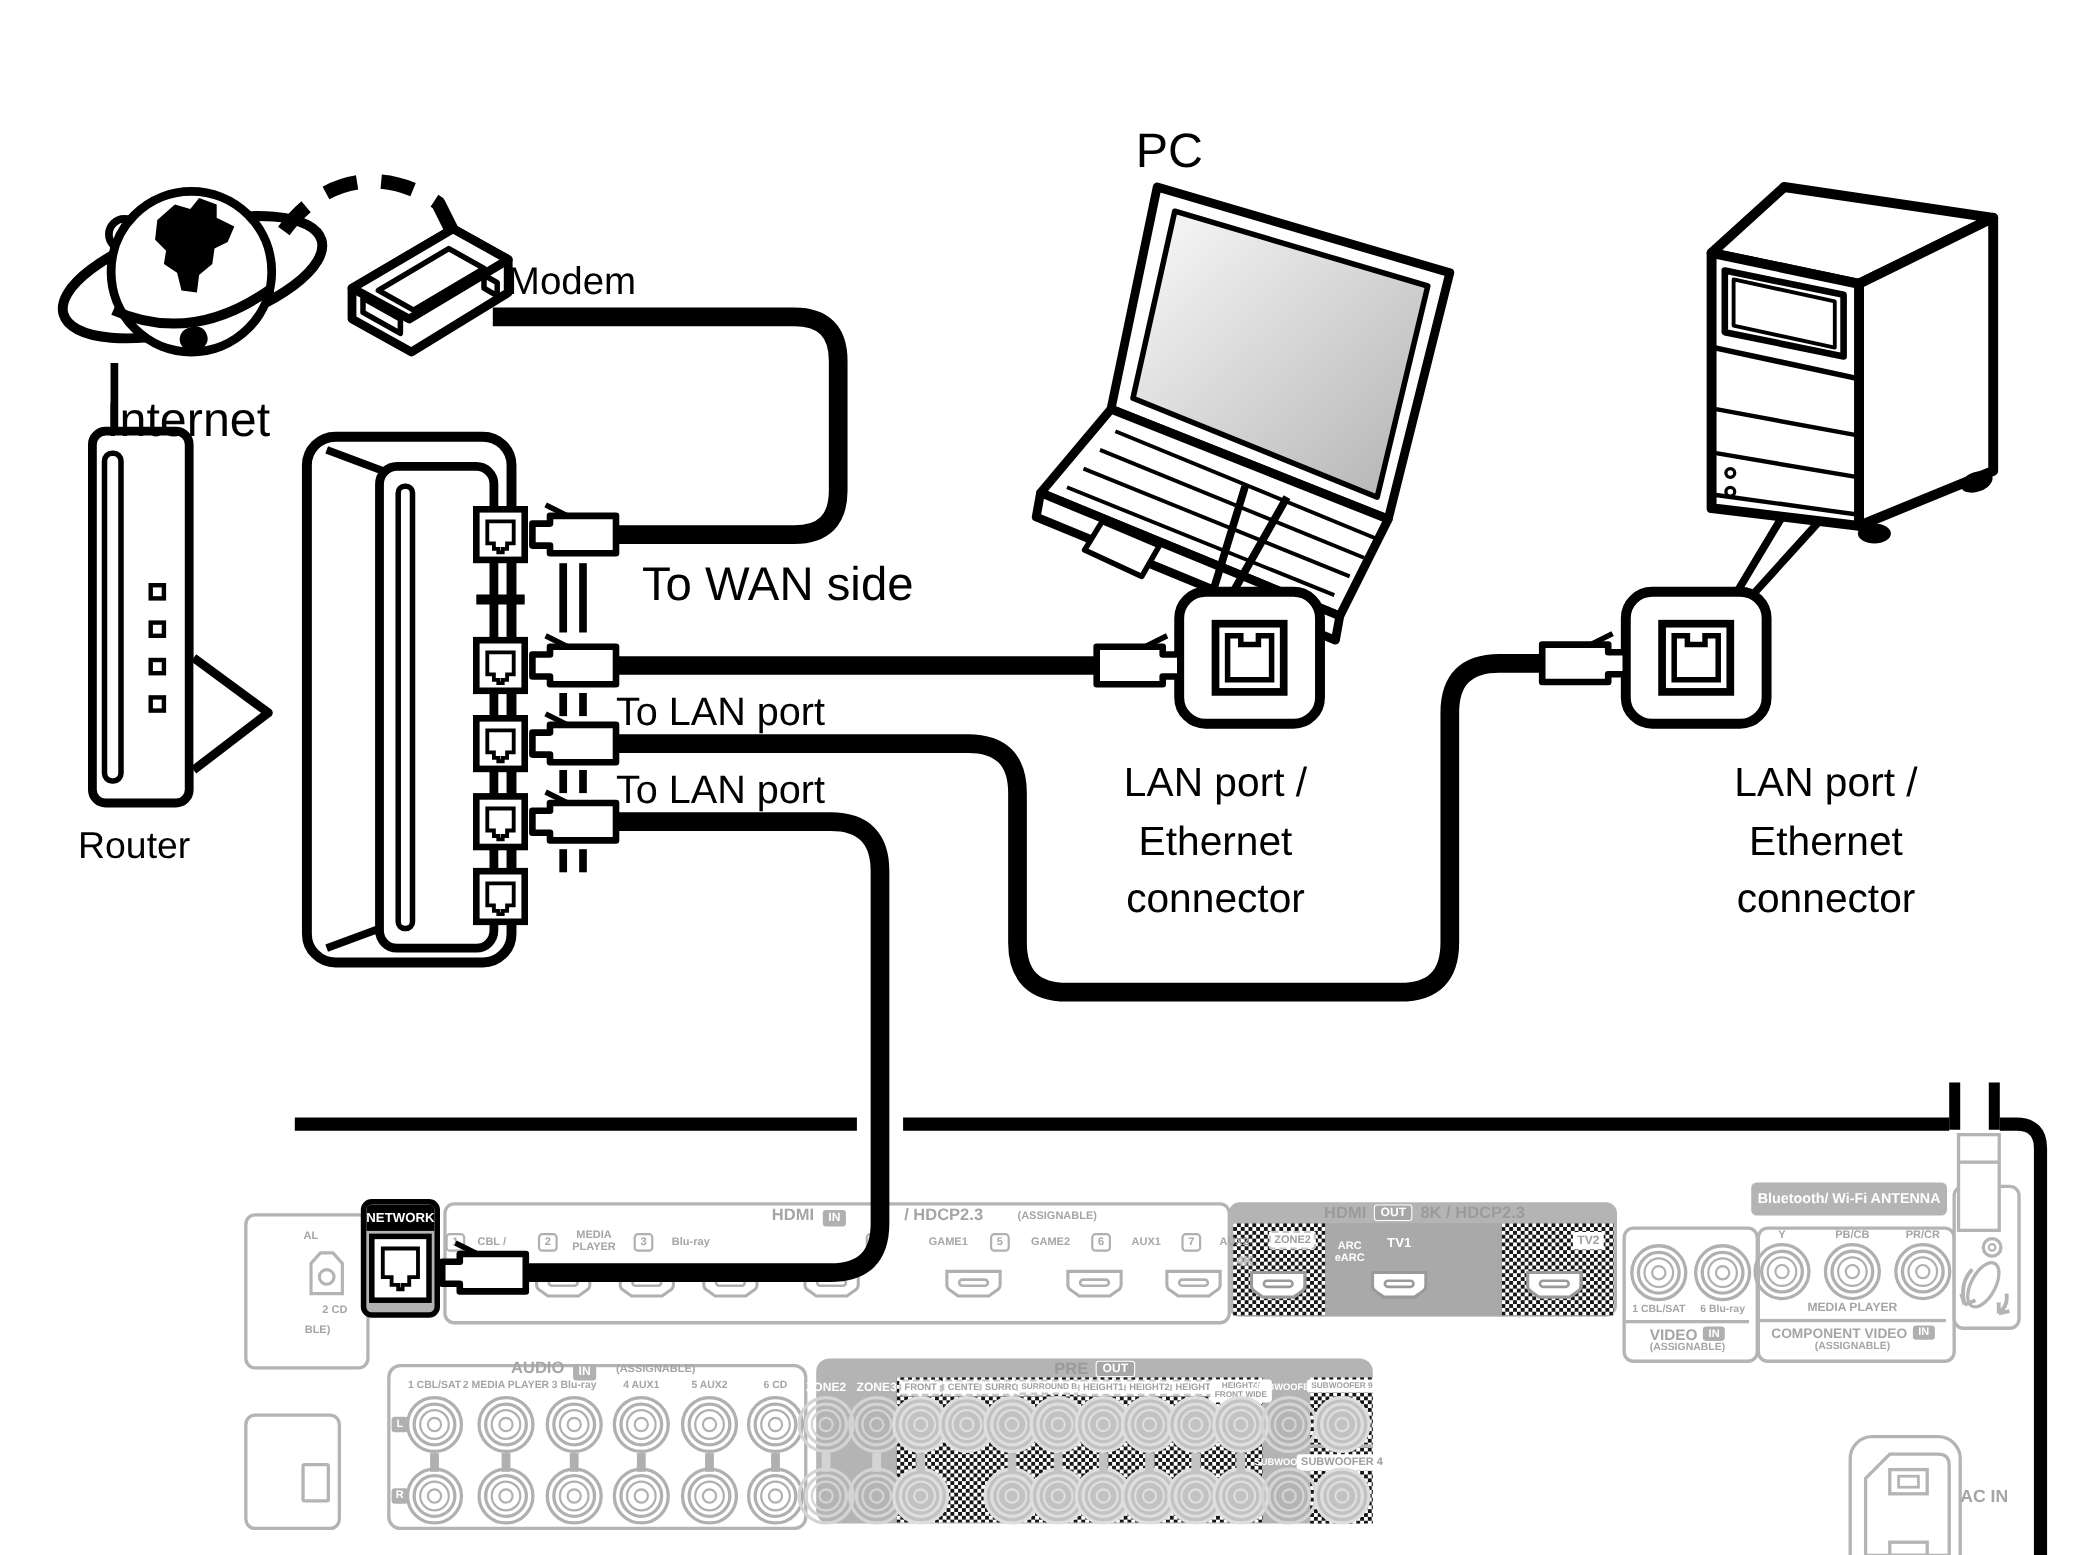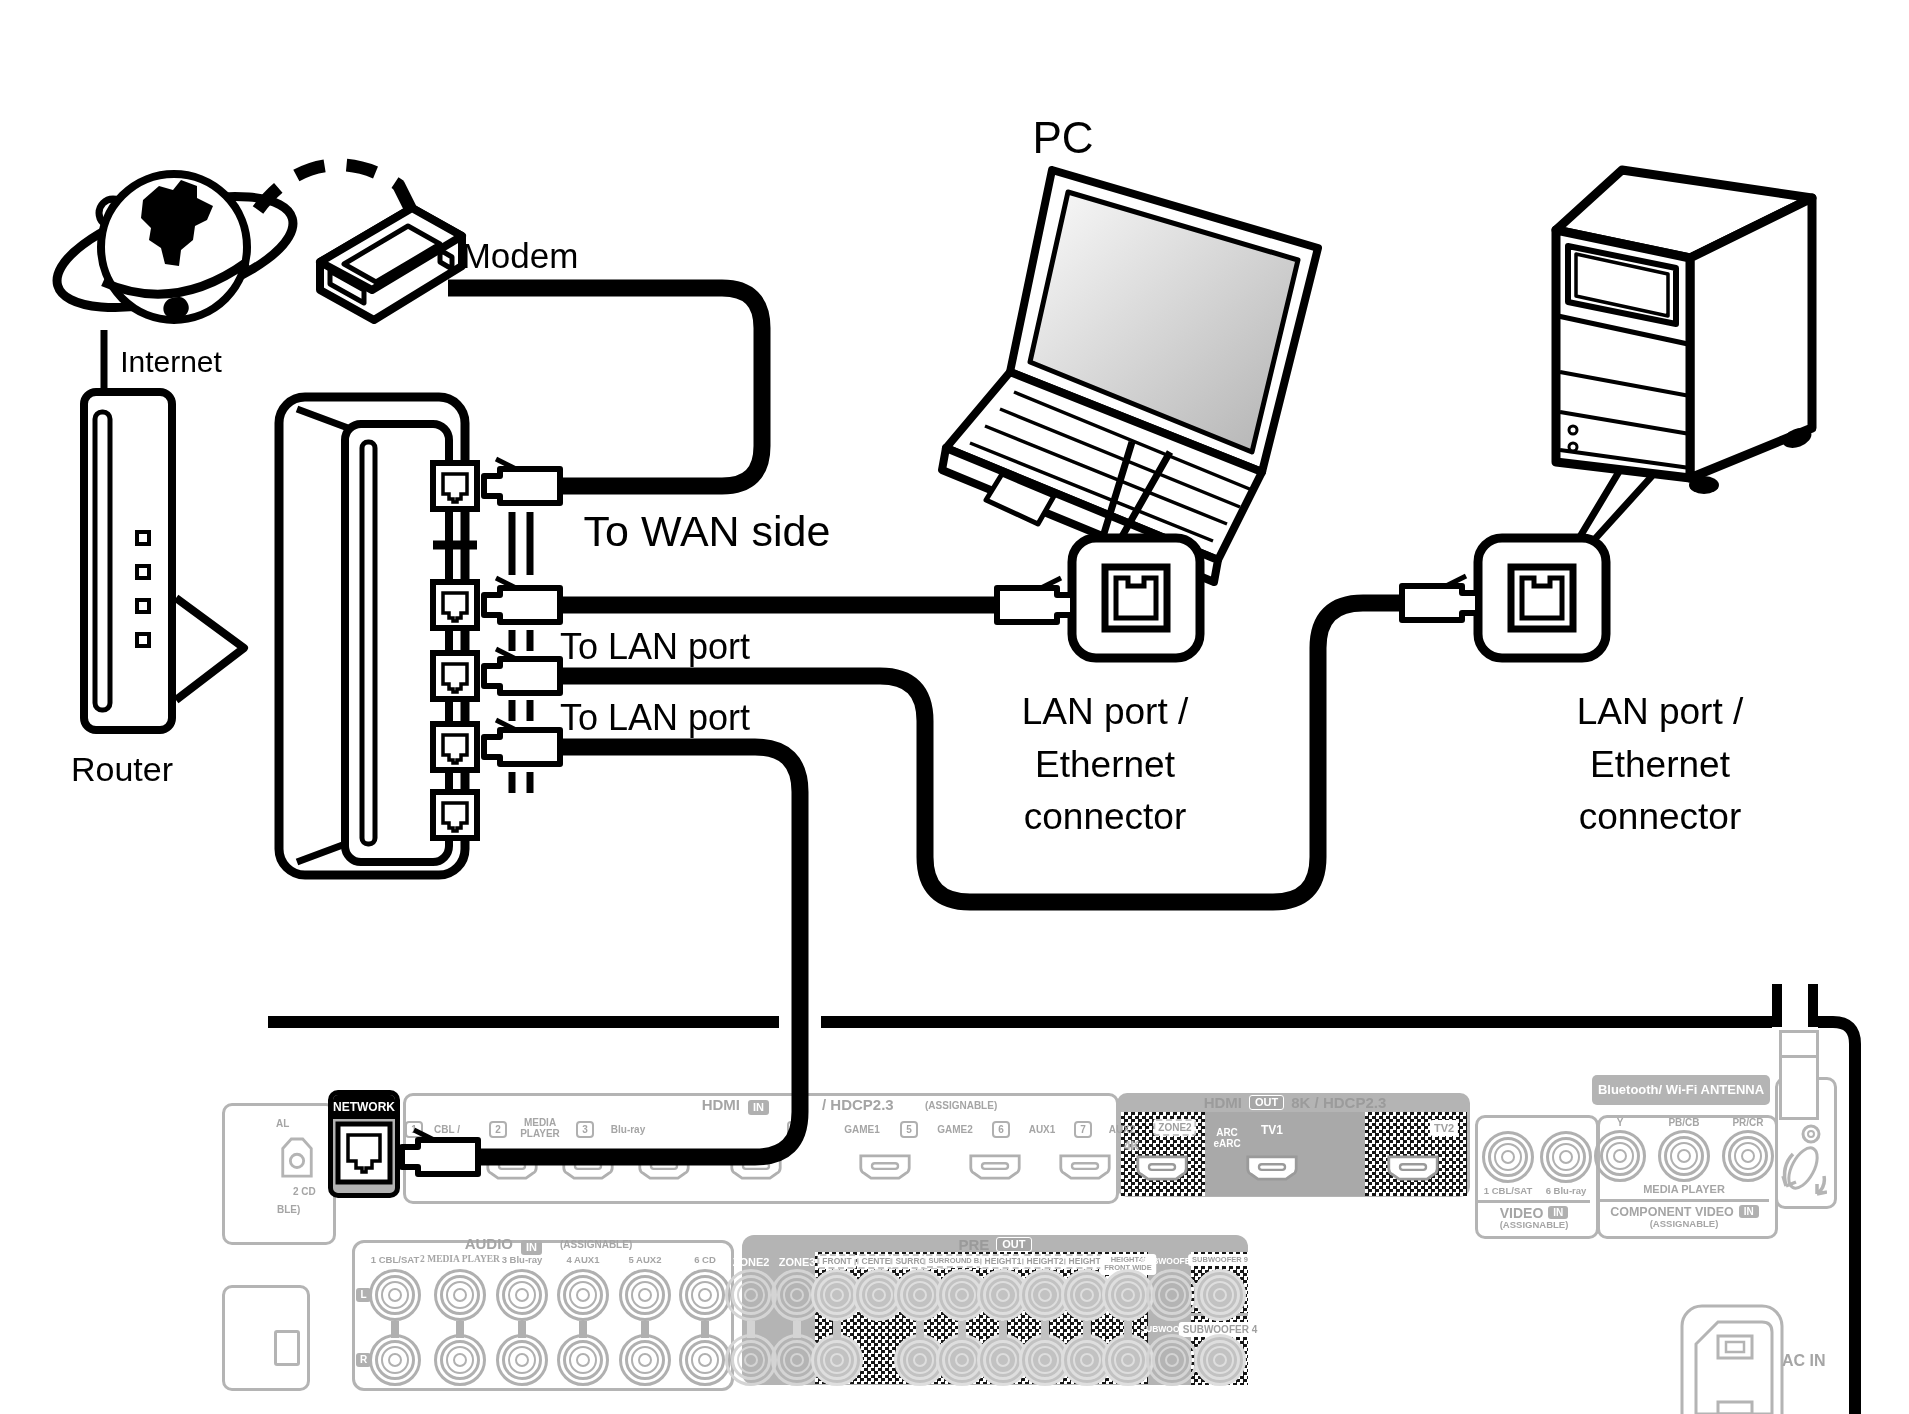--- a/index.html
+++ b/index.html
@@ -213,21 +213,21 @@
         <div style="left: 3px; top: 3px; width: 40px; height: 40px; border: 3px solid rgb(176, 176, 176);"></div>
         <div style="left: 9px; top: 9px; width: 28px; height: 28px; border: 2.5px solid rgb(176, 176, 176);"></div>
         <div style="left: 16px; top: 16px; width: 14px; height: 14px; border: 2.5px solid rgb(176, 176, 176);"></div>
       </div>
       <div class="jack" style="position: absolute; left: 369px; top: 1334px; width: 52px; height: 52px; border: 3px solid rgb(176, 176, 176);">
         <div style="left: 3px; top: 3px; width: 40px; height: 40px; border: 3px solid rgb(176, 176, 176);"></div>
         <div style="left: 9px; top: 9px; width: 28px; height: 28px; border: 2.5px solid rgb(176, 176, 176);"></div>
         <div style="left: 16px; top: 16px; width: 14px; height: 14px; border: 2.5px solid rgb(176, 176, 176);"></div>
       </div>
       <div style="position: absolute; left: 391px; top: 1321px; width: 8px; height: 17px; background: rgb(176, 176, 176);"></div>
-      <div style="position: absolute; left: 460px; top: 1254px; transform: translateX(-50%); color: rgb(165, 165, 165); font-weight: bold; font-size: 9.5px; white-space: pre; font-family: Liberation Serif, serif;">2 MEDIA PLAYER</div>
+      <div style="position: absolute; left: 460px; top: 1254px; transform: translateX(-50%); color: rgb(165, 165, 165); font-weight: bold; font-size: 9.5px; white-space: pre;">2 MEDIA PLAYER</div>
       <div class="jack" style="position: absolute; left: 434px; top: 1269px; width: 52px; height: 52px; border: 3px solid rgb(176, 176, 176);">
         <div style="left: 3px; top: 3px; width: 40px; height: 40px; border: 3px solid rgb(176, 176, 176);"></div>
         <div style="left: 9px; top: 9px; width: 28px; height: 28px; border: 2.5px solid rgb(176, 176, 176);"></div>
         <div style="left: 16px; top: 16px; width: 14px; height: 14px; border: 2.5px solid rgb(176, 176, 176);"></div>
       </div>
       <div class="jack" style="position: absolute; left: 434px; top: 1334px; width: 52px; height: 52px; border: 3px solid rgb(176, 176, 176);">
         <div style="left: 3px; top: 3px; width: 40px; height: 40px; border: 3px solid rgb(176, 176, 176);"></div>
         <div style="left: 9px; top: 9px; width: 28px; height: 28px; border: 2.5px solid rgb(176, 176, 176);"></div>
         <div style="left: 16px; top: 16px; width: 14px; height: 14px; border: 2.5px solid rgb(176, 176, 176);"></div>
       </div>
@@ -574,21 +574,21 @@
       <use href="#plugR" transform="translate(522,486) scale(-1,1)"></use>
       <use href="#plugR" transform="translate(522,605) scale(-1,1)"></use>
       <use href="#plugR" transform="translate(522,676) scale(-1,1)"></use>
       <use href="#plugR" transform="translate(522,747) scale(-1,1)"></use>
       <use href="#plugR" transform="translate(1035,605)"></use>
       <use href="#plugR" transform="translate(1440,603)"></use>
       <use href="#plugR" transform="translate(440,1157) scale(-1,1)"></use>
     </g>
   </svg>
 
-  <div class="lbl" style="left:91px;top:343px;width:160px;font-size:30px">Internet</div>
+  <div class="lbl" style="left:91px;top:354px;width:160px;font-size:44px">Internet</div>
   <div class="lbl" style="left:445px;top:234px;width:150px;font-size:35px">Modem</div>
   <div class="lbl" style="left:1013px;top:110px;width:100px;font-size:44px">PC</div>
   <div class="lbl" style="left:42px;top:748px;width:160px;font-size:34px">Router</div>
   <div class="lbl" style="left:557px;top:504px;width:300px;font-size:43px">To WAN side</div>
   <div class="lbl" style="left:530px;top:624px;width:250px;font-size:36px">To LAN port</div>
   <div class="lbl" style="left:530px;top:695px;width:250px;font-size:36px">To LAN port</div>
   <div class="lbl" style="left:955px;top:686px;width:300px;font-size:37px;line-height:1.42">LAN port /
 Ethernet
 connector</div>
   <div class="lbl" style="left:1510px;top:686px;width:300px;font-size:37px;line-height:1.42">LAN port /

